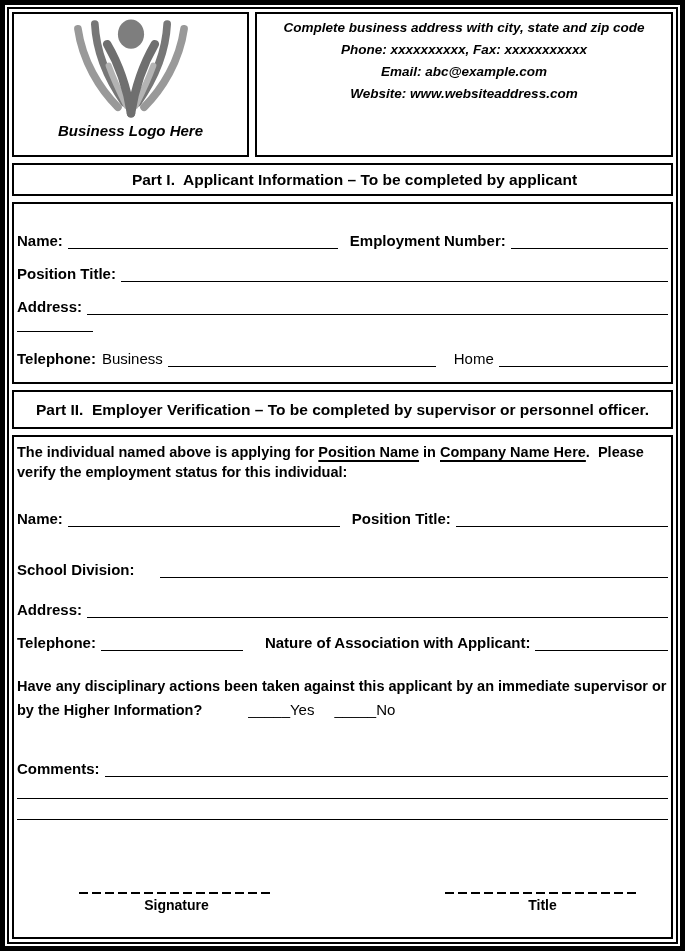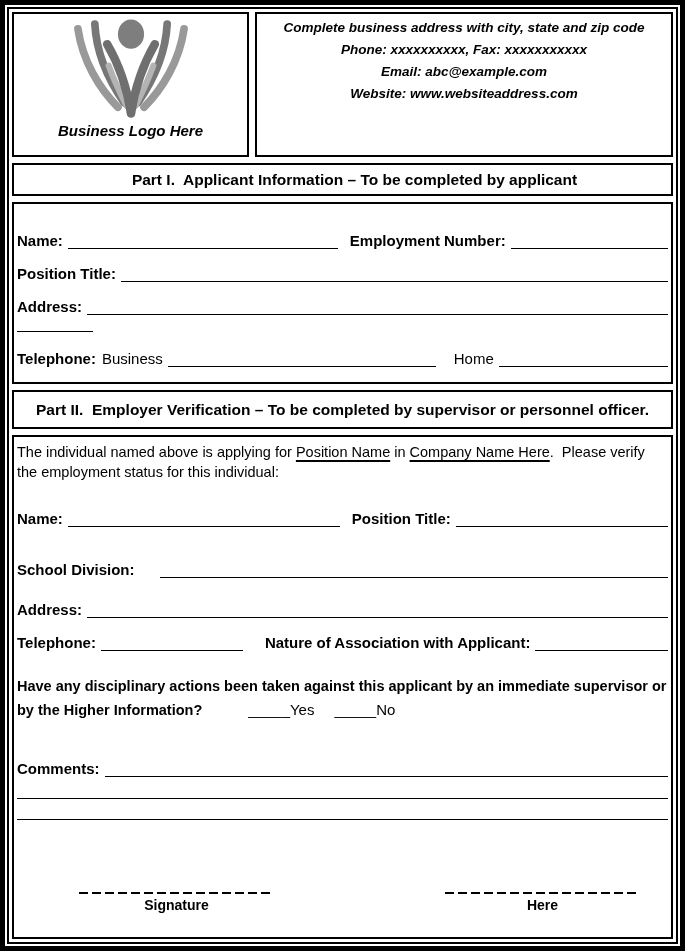--- a/index.html
+++ b/index.html
@@ -56,21 +56,21 @@
   .normal { font-weight:400; }
   .ml6 { margin-left:6px; } .ml12 { margin-left:12px; } .ml18 { margin-left:18px; } .ml22 { margin-left:22px; }
 
   .r-name   { margin-top:27px; }
   .r-pos    { margin-top:14px; }
   .r-addr   { margin-top:14px; }
   .r-addr2  { margin-top:15px; }
   .r-tel    { margin-top:16px; }
   .w270 { width:270px; } .w268 { width:268px; } .w272 { width:272px; } .w142 { width:142px; } .w76 { width:76px; margin-left:0; }
 
-  .intro { margin-top:5px; font-size:14.5px; font-weight:400; line-height:20px; }
+  .intro { margin-top:5px; font-size:14.5px; font-weight:700; line-height:20px; }
   .intro span { white-space:pre-wrap; }
   .uline { text-decoration:underline; text-underline-offset:3px; text-decoration-thickness:1.5px; }
 
   .r2-name   { margin-top:27px; }
   .r2-school { margin-top:32px;gap:20px; }
   .r2-addr   { margin-top:21px; }
   .r2-tel    { margin-top:14px; }
 
   .question { margin-top:23px; font-size:14.5px; font-weight:700; line-height:23px; }
   .opts { font-weight:400; font-size:15px; }
@@ -193,19 +193,19 @@
       <div class="cline"></div>
       <div class="cline"></div>
 
       <div class="sig-row">
         <div class="sig-block sig-first">
           <div class="dashline"></div>
           <div class="sig-label">Signature</div>
         </div>
         <div class="sig-block sig-second">
           <div class="dashline"></div>
-          <div class="sig-label">Here</div>
+          <div class="sig-label">Title</div>
         </div>
       </div>
     </div>
 
   </div>
 </div>
 
 </body></html>

